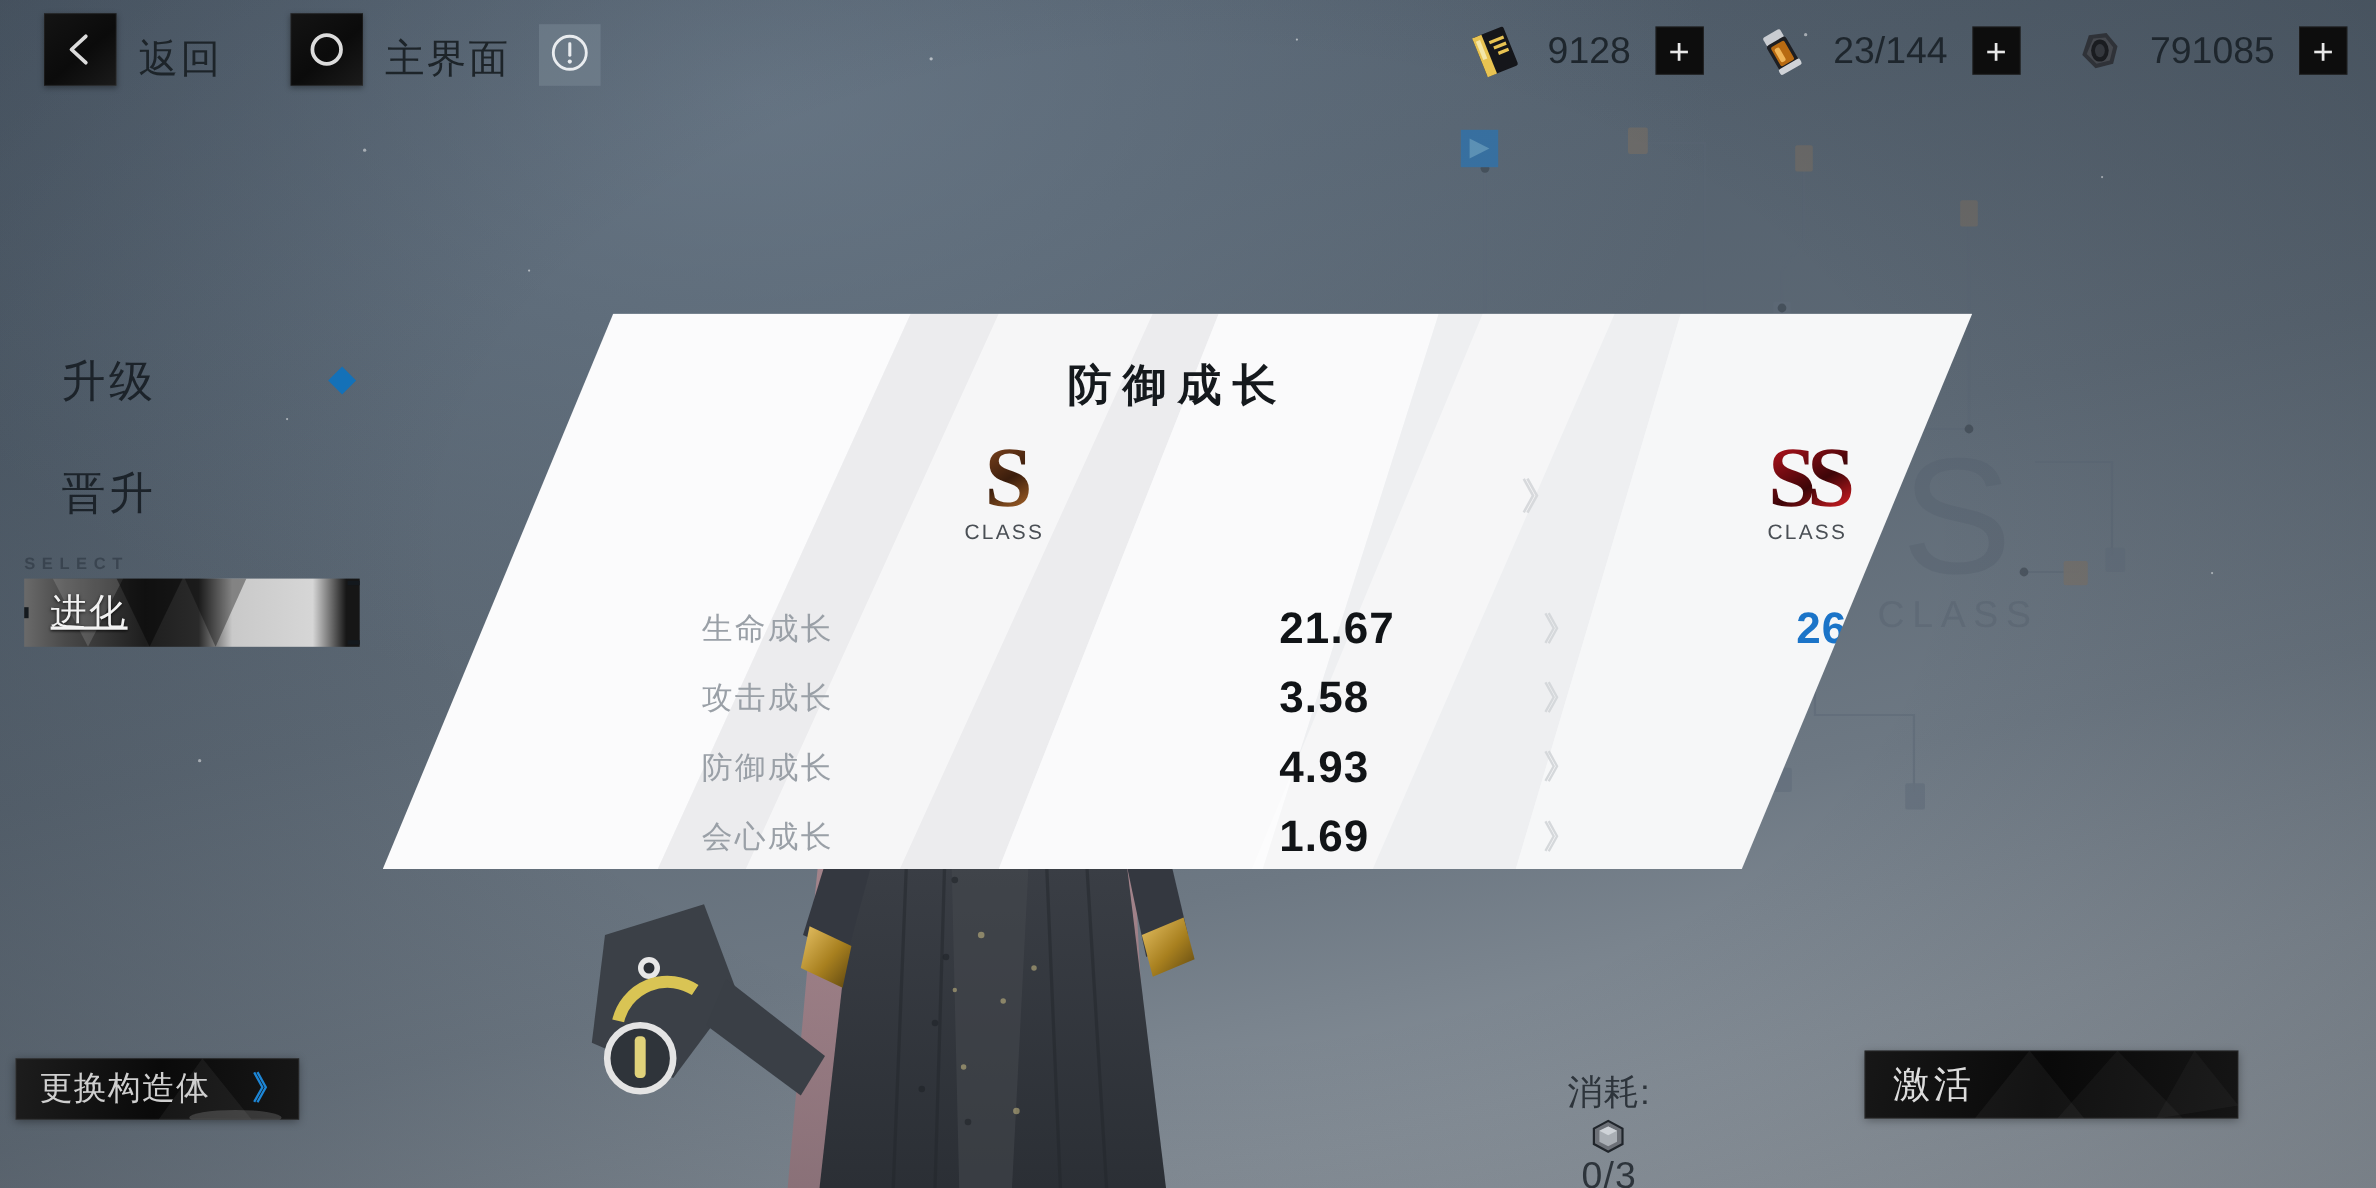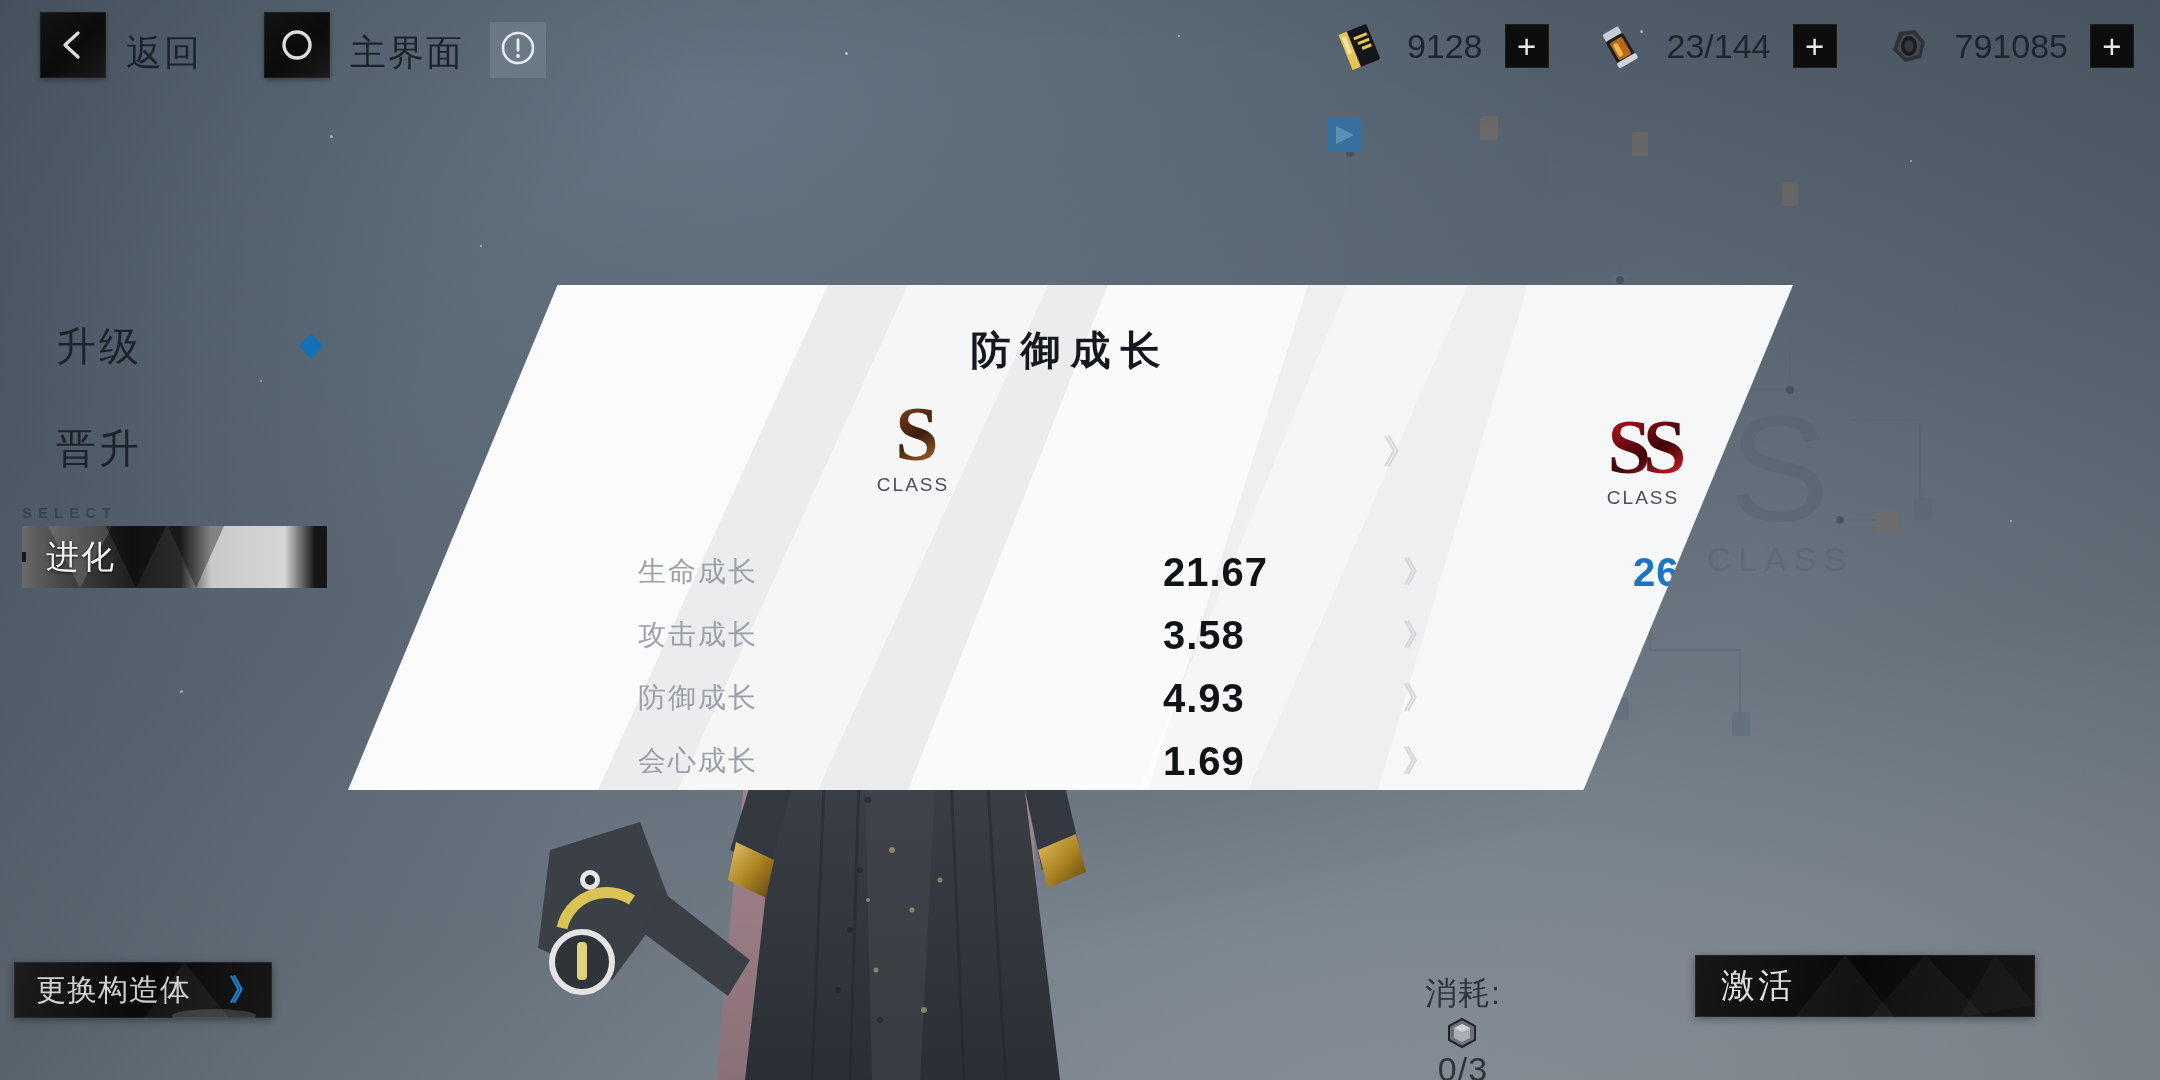--- a/index.html
+++ b/index.html
@@ -91,20 +91,21 @@
   .select-bar{
     position:absolute;left:22px;top:14px;width:305px;height:62px;
     background:linear-gradient(90deg,#6a6a6a 0%,#4a4a4a 12%,#1e1e1e 36%,#2a2a2a 52%,#c9c9c9 62%,#d6d6d6 86%,#161616 96%);
     overflow:hidden;cursor:pointer;
   }
   .select-bar .tri{position:absolute;top:0;width:0;height:0;}
   .select-bar .lbl{
     position:absolute;left:24px;top:50%;transform:translateY(-50%);
     color:#f2f2f2;font-size:33px;letter-spacing:2px;z-index:3;
     text-shadow:0 1px 3px rgba(0,0,0,.8);
+    text-decoration:underline;
   }
   .bracket{position:absolute;width:20px;height:20px;border:4px solid #13181d;}
   .br-tr{right:-9px;top:2px;border-left:none;border-bottom:none;}
   .br-br{right:-9px;bottom:2px;border-left:none;border-top:none;}
   .sel-left-dot{position:absolute;left:-6px;top:50%;margin-top:-5px;width:10px;height:10px;background:#14191e;}
 
   
   .panel{
     position:absolute;left:348px;top:285px;width:1445px;height:505px;z-index:28;
     clip-path:polygon(14.5% 0%, 100% 0%, 85.5% 100%, 0% 100%);
@@ -124,21 +125,21 @@
   .badge .rank{
     font-size:78px;line-height:.94;font-weight:700;letter-spacing:-8px;
     font-family:"Liberation Serif","DejaVu Serif",serif;
   }
   .badge .rank.s{
     background:linear-gradient(150deg,#c97f3a 0%,#8a4a20 28%,#3a1d0c 52%,#b06a2c 72%,#5d2f12 100%);
     -webkit-background-clip:text;background-clip:text;color:transparent;
   }
   .badge .rank.ss{
     background:linear-gradient(150deg,#e02a2a 0%,#a8111b 30%,#3d0508 55%,#d81f24 75%,#6e0a0e 100%);
-    -webkit-background-clip:text;background-clip:text;color:transparent;margin-top:13px;
+    -webkit-background-clip:text;background-clip:text;color:transparent;
   }
   .badge .cls{font-size:19px;letter-spacing:2px;color:#4a4f55;margin-top:4px;}
   .badge-arrow{
     position:absolute;top:32px;color:#d7d9dc;font-size:34px;letter-spacing:-6px;font-weight:700;
   }
 
   .statlist{position:absolute;top:255px;left:0;width:100%;}
   .statrow{position:relative;height:63px;}
   .st-name{
     position:absolute;right:1035px;top:50%;transform:translateY(-50%);

